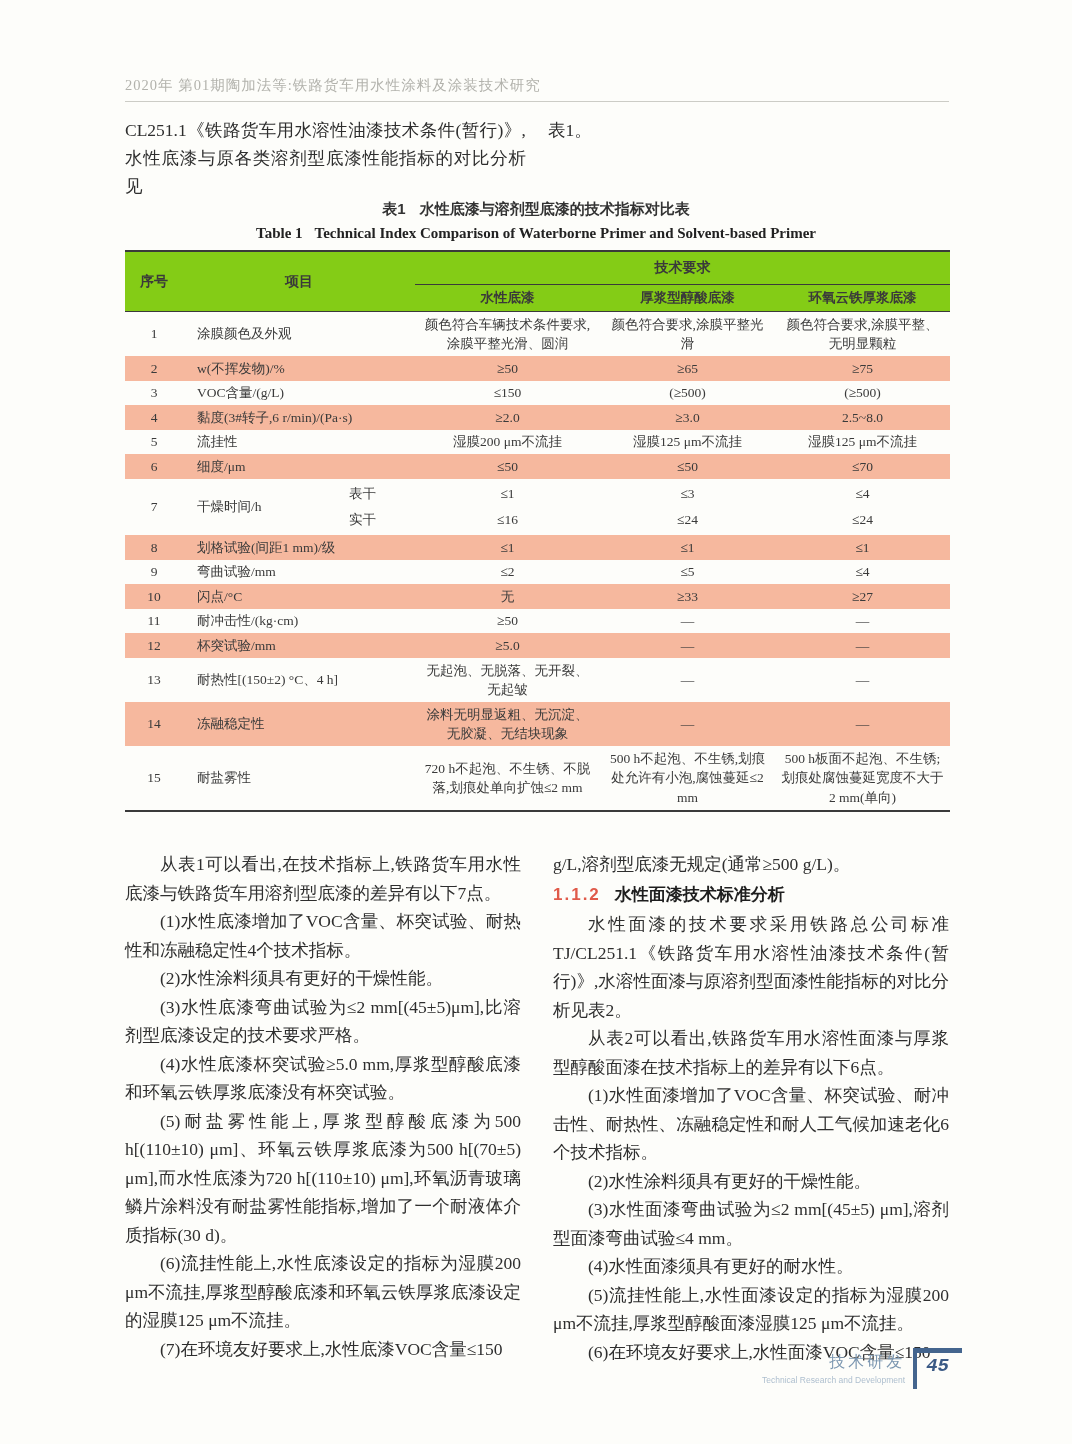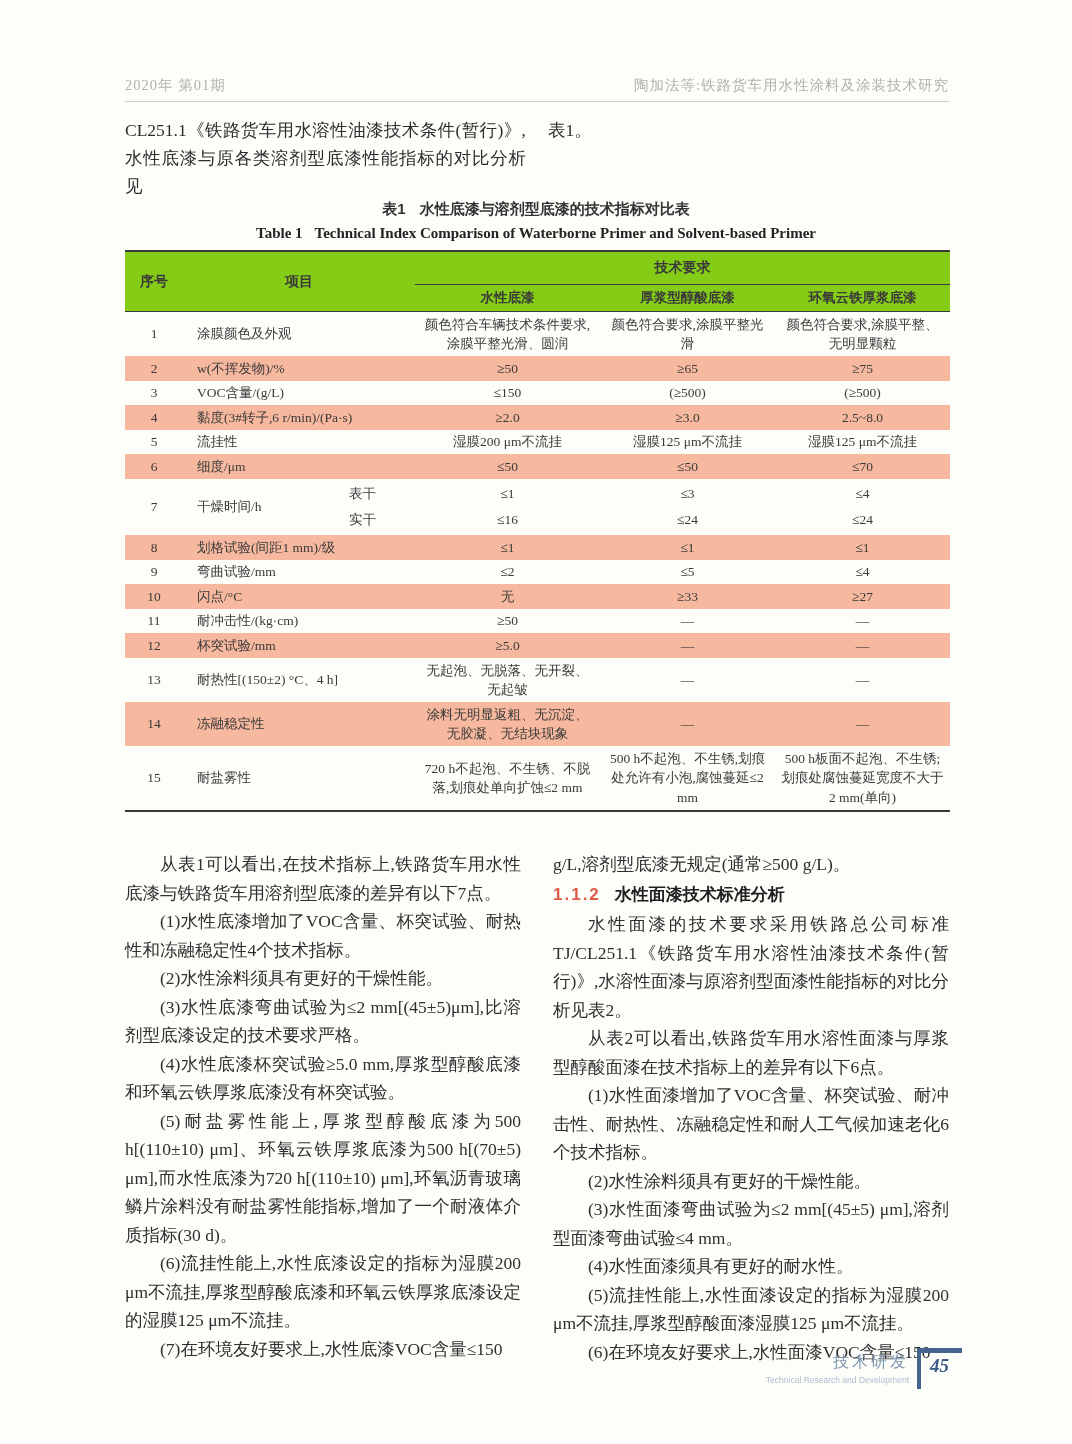--- a/index.html
+++ b/index.html
@@ -4,21 +4,21 @@
 <style>
   html,body{margin:0;padding:0;background:#e8e8e8;}
   .page{
     position:relative;width:1072px;height:1444px;margin:0 auto;
     background:#fdfdfa;color:#2e2e2e;overflow:hidden;
     font-family:"Liberation Serif","DejaVu Serif",serif;
   }
   
   .runhead{
     position:absolute;top:76px;left:125px;width:824px;
-    display:flex;justify-content:space-between;align-items:baseline;
+    display:flex;justify-content:flex-start;align-items:baseline;
     font-size:14.5px;color:#b2b2ac;letter-spacing:1px;
   }
   .runhead-rule{
     position:absolute;top:101px;left:125px;width:824px;
     border-top:1.5px solid #ccccc6;
   }
   
   .intro{
     position:absolute;top:116px;left:125px;width:824px;
     display:flex;gap:22px;font-size:17.5px;line-height:1.6;text-align:justify;
@@ -79,21 +79,21 @@
     display:flex;align-items:flex-start;
     font-family:"Liberation Sans","DejaVu Sans",sans-serif;
   }
   .footer-labels{text-align:right;margin-top:4px;}
   .footer-cn{font-size:16px;color:#7b96b0;letter-spacing:3px;}
   .footer-en{font-size:8.5px;color:#aebfcf;margin-top:2px;white-space:nowrap;}
   .pagenum{
     margin-left:8px;
     border-top:5px solid #44658e;border-left:4px solid #44658e;
     padding:2px 13px 12px 9px;
-    font-family:Liberation Serif, serif;
+    font-family:Liberation Mono, monospace;
     font-style:italic;font-weight:bold;font-size:19px;color:#3b5a85;
   }
 </style>
 </head>
 <body>
 
 <div class="page">
 
   <div class="runhead">
     <span>2020年  第01期</span>

